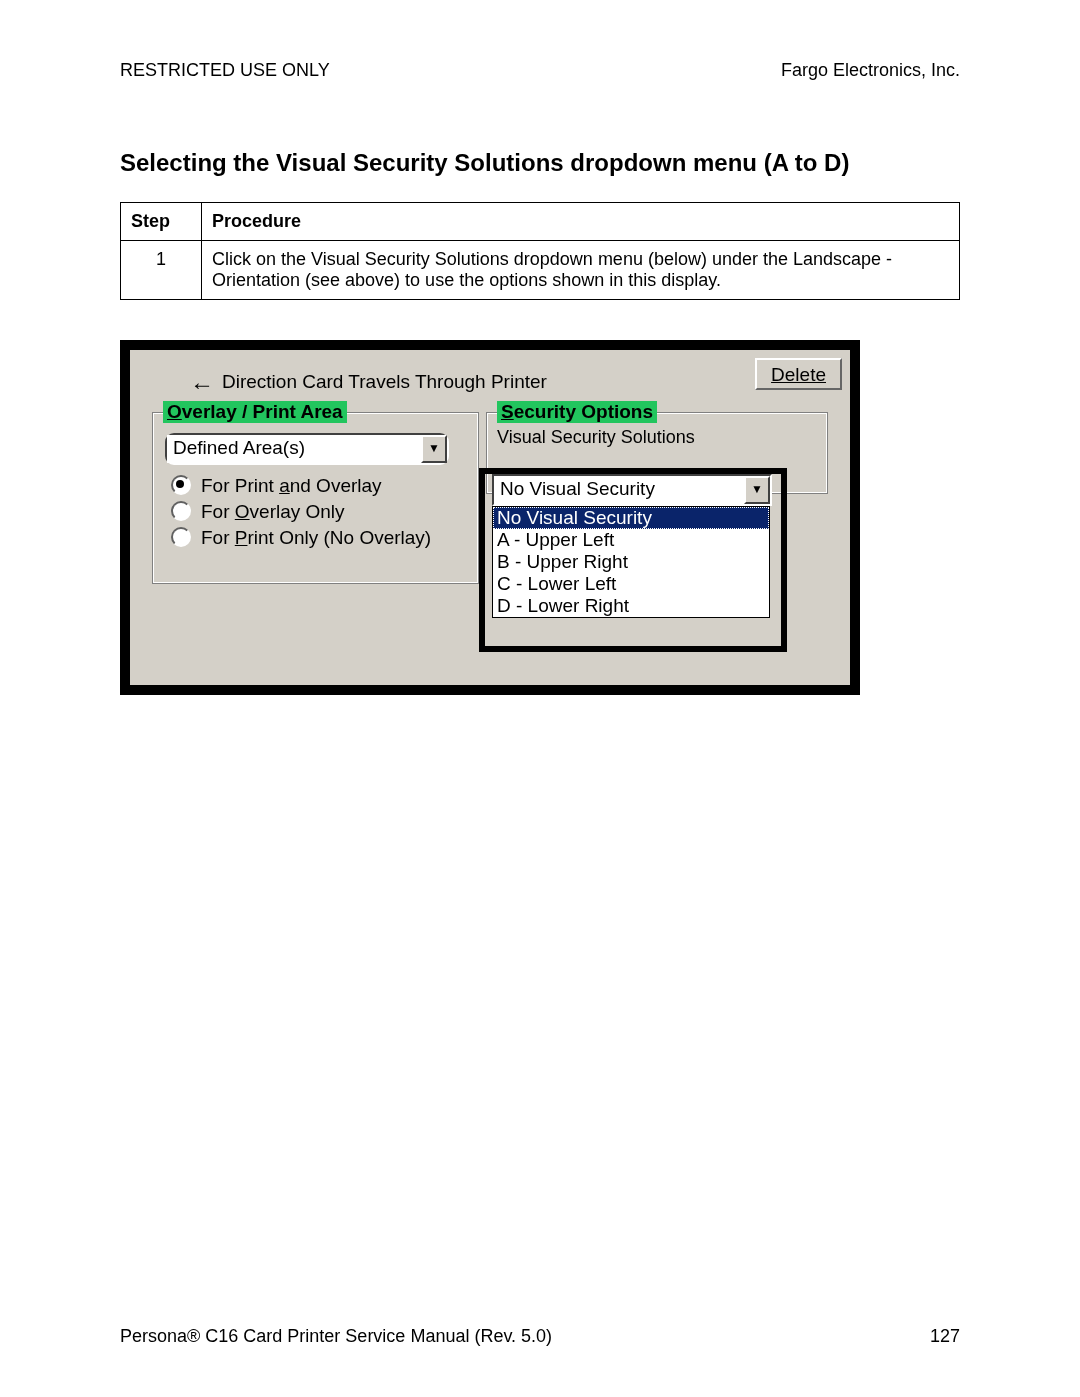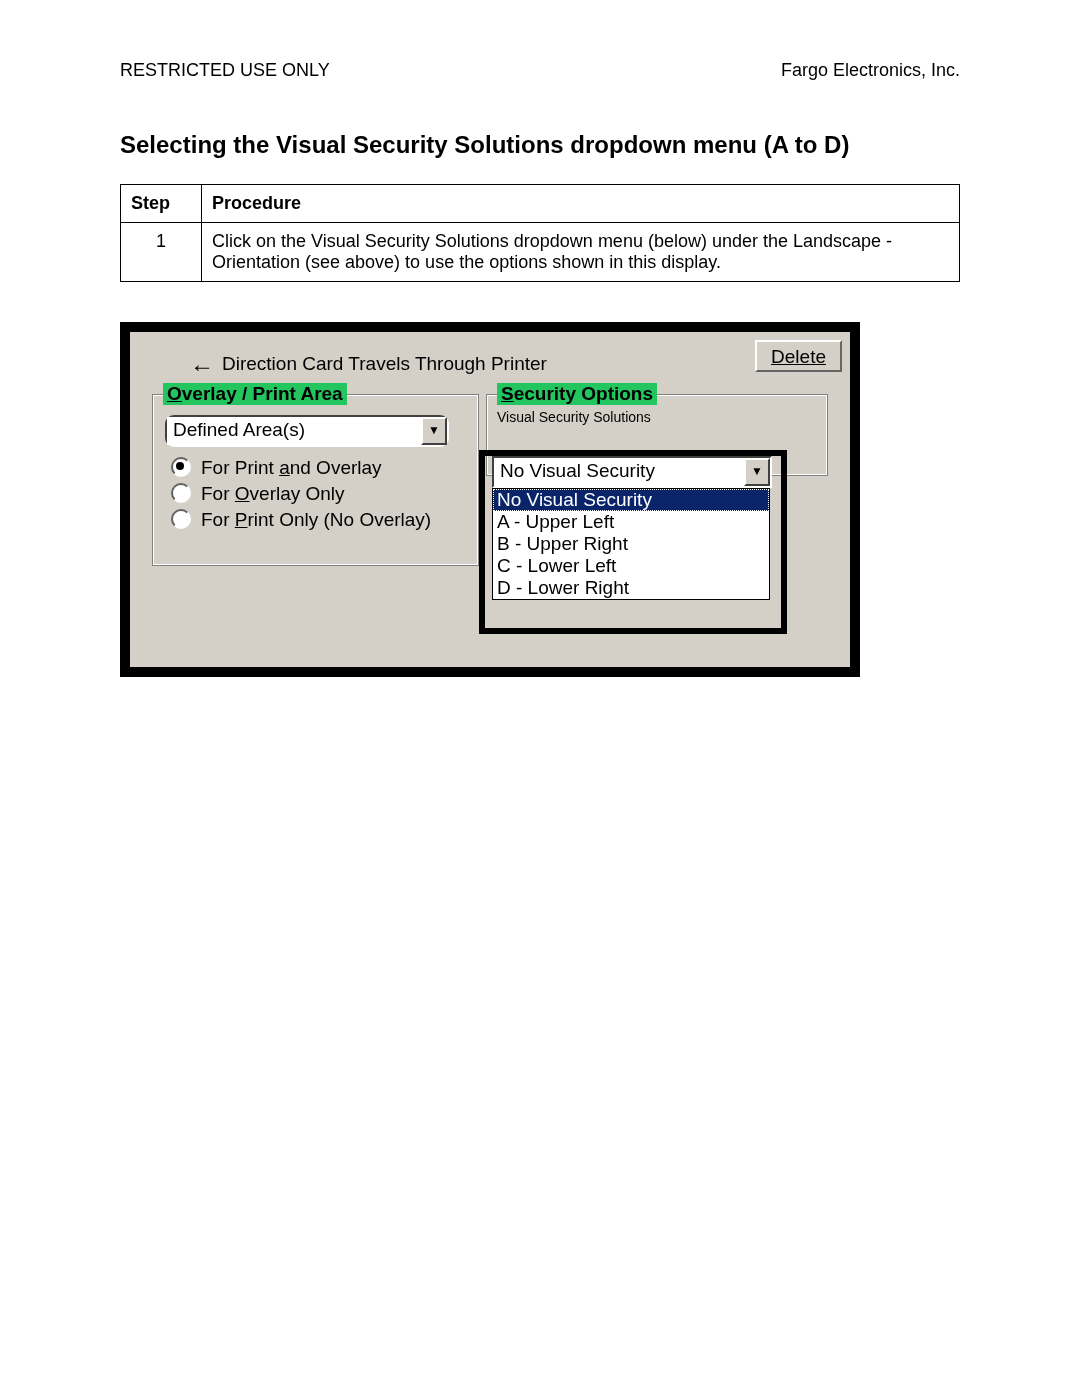--- a/index.html
+++ b/index.html
@@ -14,21 +14,21 @@
   .page {
     padding: 60px 120px 40px 120px;
     box-sizing: border-box;
     height: 100%;
     position: relative;
   }
   .header-row {
     display: flex;
     justify-content: space-between;
     font-size: 18px;
-    margin-bottom: 50px;
+    margin-bottom: 68px;
   }
   .section-title {
     font-size: 24px;
     font-weight: bold;
     margin-bottom: 25px;
   }
   table.step-table {
     border-collapse: collapse;
     width: 100%;
     font-size: 18px;
@@ -184,21 +184,21 @@
     position: absolute;
     top: 62px;
     left: 18px;
   }
   .radio-row .ul { text-decoration: underline; }
 
   .sec-label {
     position: absolute;
     top: 14px;
     left: 10px;
-    font-size: 14px;
+    font-size: 18px;
   }
   .sec-combo {
     position: absolute;
     top: 124px;
     left: 362px;
     width: 276px;
   }
   .dropdown-list {
     position: absolute;
     top: 156px;
@@ -308,13 +308,17 @@
     <div class="dropdown-list">
       <div class="opt sel">No Visual Security</div>
       <div class="opt">A - Upper Left</div>
       <div class="opt">B - Upper Right</div>
       <div class="opt">C - Lower Left</div>
       <div class="opt">D - Lower Right</div>
     </div>
 
   </div>
 
+  <div class="footer-row">
+    <span>Persona® C16 Card Printer Service Manual (Rev. 5.0)</span>
+    <span>127</span>
+  </div>
 </div>
 
 </body></html>

